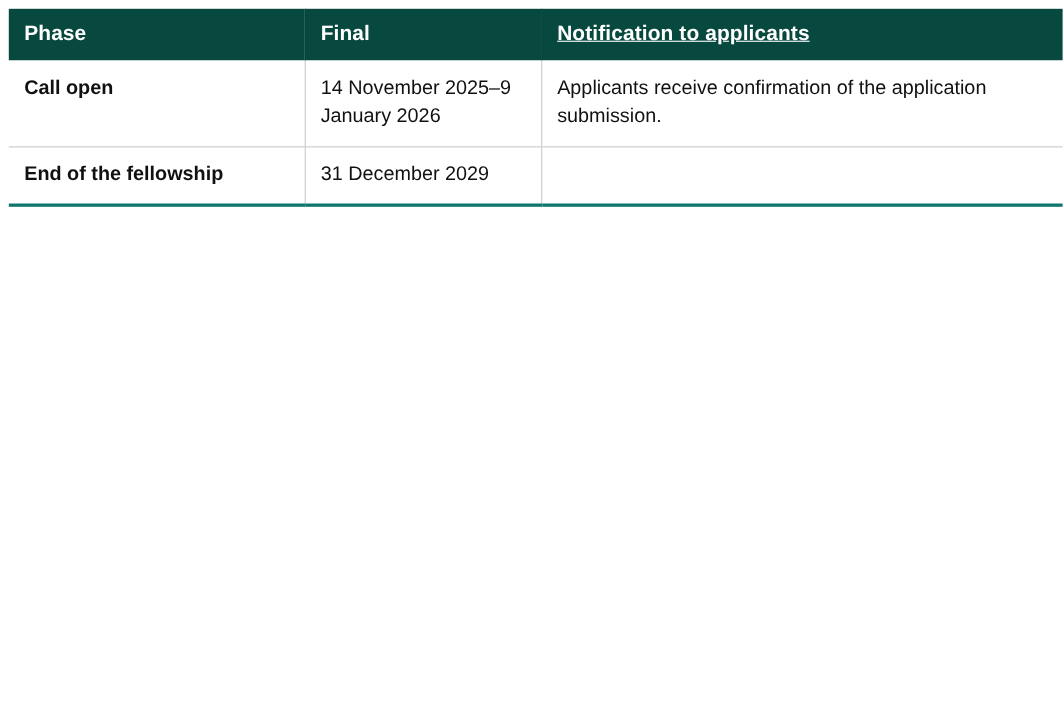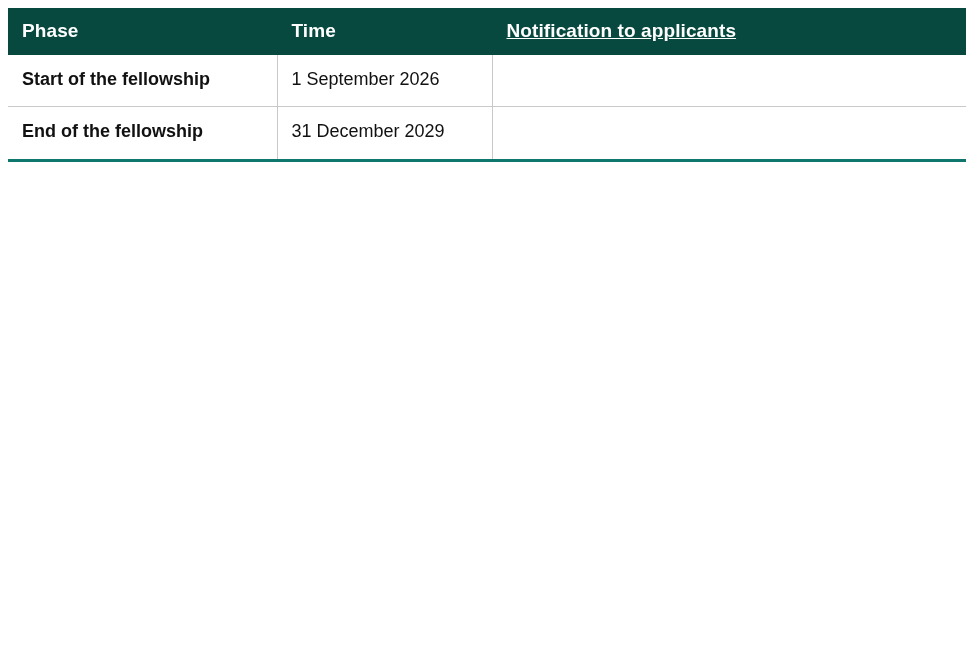--- a/index.html
+++ b/index.html
@@ -64,29 +64,29 @@
 <div class="table-wrap">
   <table class="schedule">
     <colgroup>
       <col class="c-phase">
       <col class="c-time">
       <col class="c-notify">
     </colgroup>
     <thead>
       <tr>
         <th>Phase</th>
-        <th>Time</th>
+        <th>Final</th>
         <th>Notification to applicants</th>
       </tr>
     </thead>
     <tbody>
       <tr>
-        <td class="phase-cell">Start of the fellowship</td>
-        <td>1 September 2026</td>
-        <td></td>
+        <td class="phase-cell">Call open</td>
+        <td>14 November 2025–9 January 2026</td>
+        <td>Applicants receive confirmation of the application submission.</td>
       </tr>
       <tr>
         <td class="phase-cell">End of the fellowship</td>
         <td>31 December 2029</td>
         <td></td>
       </tr>
     </tbody>
   </table>
 </div>
 

